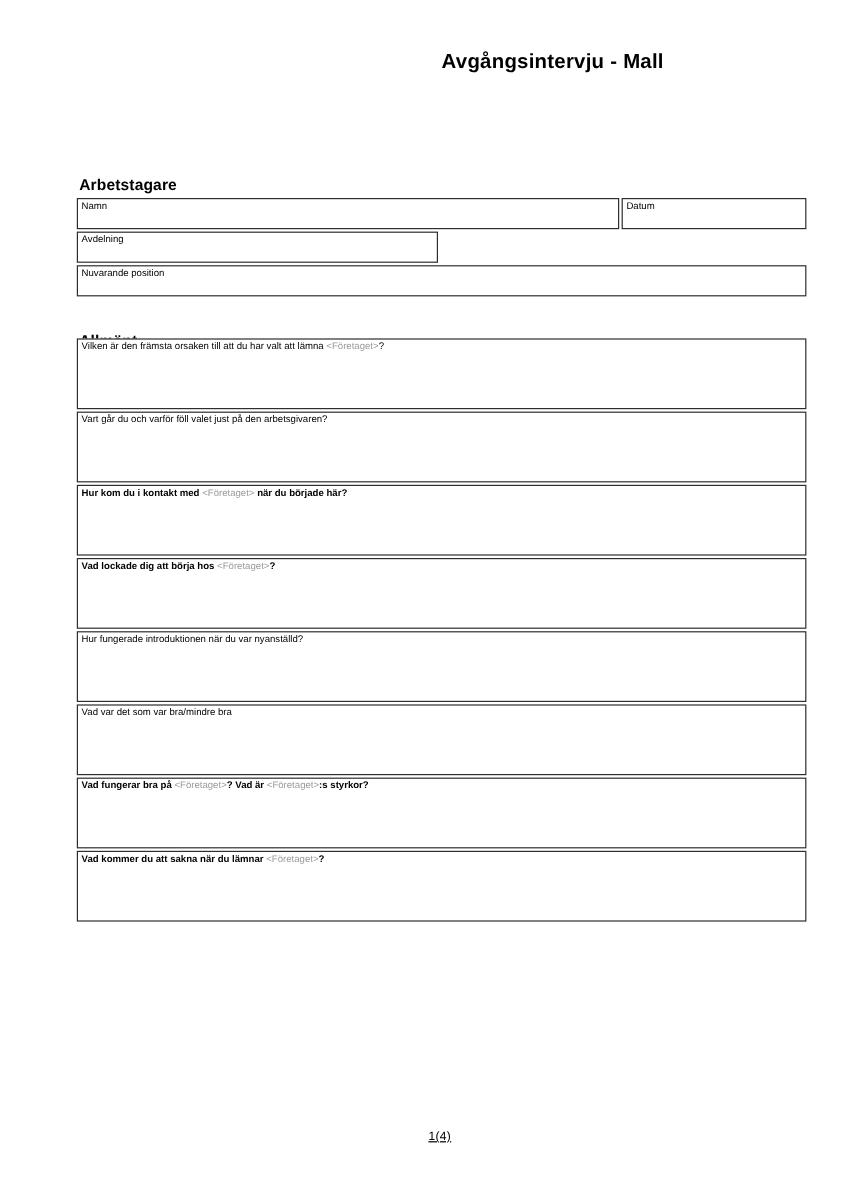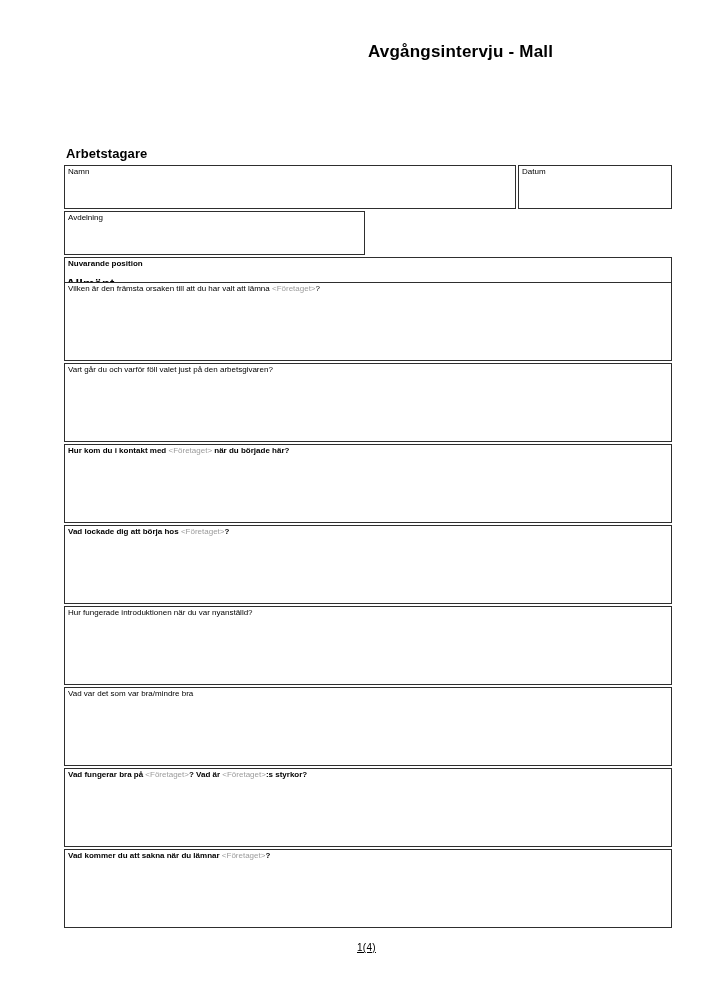--- a/index.html
+++ b/index.html
@@ -25,34 +25,34 @@
     font-weight: bold;
     letter-spacing: 0.1px;
   }
   #employee-heading { position: absolute; left: 66px; top: 146px; }
   #general-heading  { position: absolute; left: 66px; top: 276px; }
 
   #employee-table { top: 165px; }
   .erow { display: grid; grid-column-gap: 2px; margin-bottom: 2px; }
   .erow1 { grid-template-columns: 452px 1fr; }
   .erow2 { grid-template-columns: 301px 1fr; }
-  .erow3 { grid-template-columns: 1fr; font-weight: bold; }
+  .erow3 { grid-template-columns: 1fr; }
   .cell {
     border: 1px solid #2e2e2e;
-    height: 44px;
+    height: 26px;
     padding: 1px 3px;
     font-size: 8px;
     line-height: 10px;
     background: #fff;
   }
 
   #question-list { top: 282px; }
   .qbox {
     border: 1px solid #2e2e2e;
-    height: 79px;
+    height: 59px;
     margin-bottom: 2px;
     padding: 1px 3px;
     background: #fff;
   }
   .qlabel { font-size: 8px; line-height: 10px; font-weight: normal; }
   .qlabel.bold { font-weight: bold; }
   .muted { color: #9b9b9b; font-weight: normal; }
 
   .footer {
     position: absolute;

